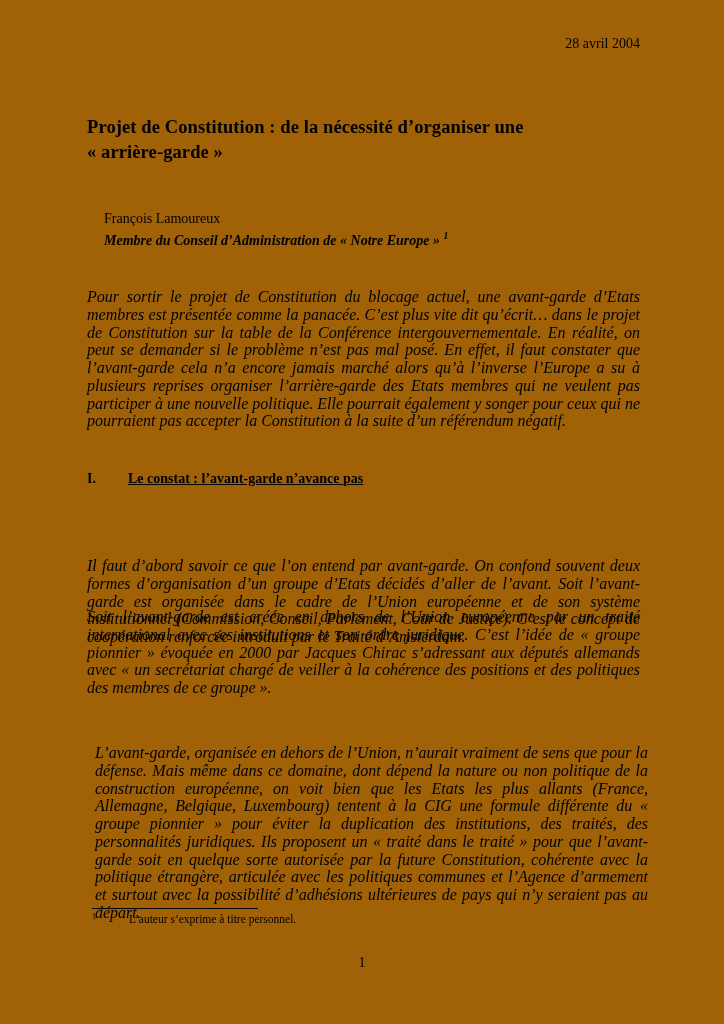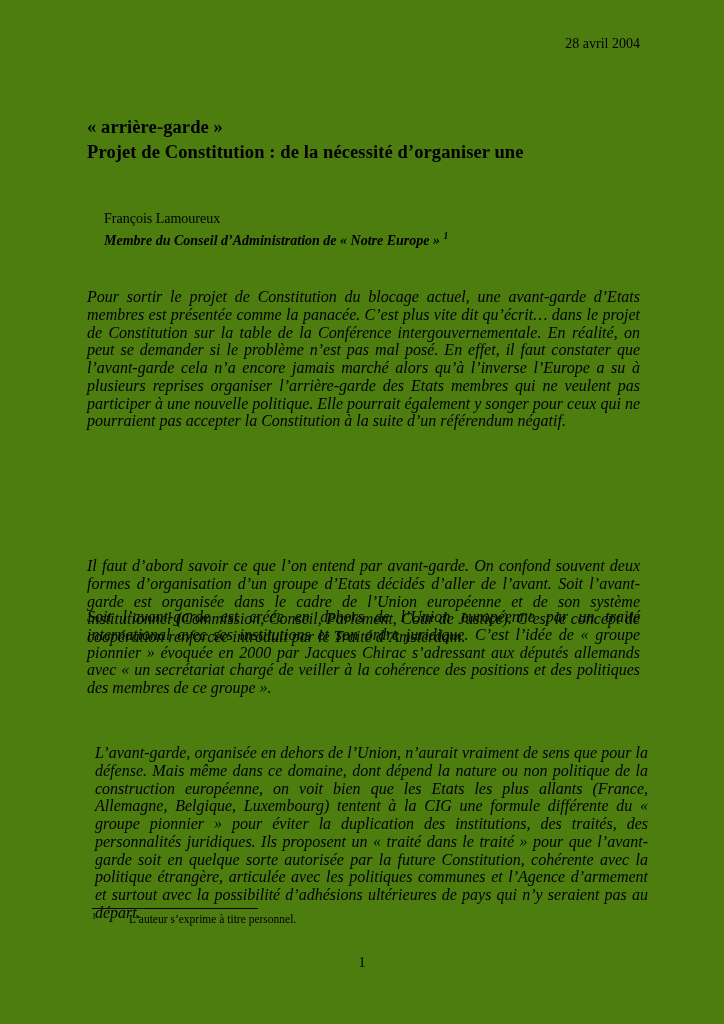--- a/index.html
+++ b/index.html
@@ -1,21 +1,21 @@
 <!DOCTYPE html>
 <html><head>
 <meta charset="utf-8">
 <style>
   * { margin: 0; padding: 0; box-sizing: border-box; }
   html, body { background: #ffffff; }
   .page {
     position: relative;
     width: 724px;
     height: 1024px;
-    background: #4d7c0f;
+    background: #a16207;
     font-family: "Liberation Serif", serif;
     color: #000000;
     overflow: hidden;
   }
   .abs { position: absolute; }
   .date-line {
     top: 36px; left: 88px; width: 552px;
     text-align: right;
     font-size: 14px;
   }
@@ -88,31 +88,34 @@
   }
 </style>
 </head>
 <body>
 
 <div class="page">
 
   <div class="abs date-line">28 avril 2004</div>
 
   <div class="abs doc-title">
+    <div>Projet de Constitution : de la nécessité d’organiser une</div>
     <div>« arrière-garde »</div>
-    <div>Projet de Constitution : de la nécessité d’organiser une</div>
   </div>
 
   <div class="abs author-block">
     <div>François Lamoureux</div>
     <div class="author-role"><span>Membre du Conseil d’Administration de « Notre Europe » </span><sup>1</sup></div>
   </div>
 
   <div class="abs para p1">Pour sortir le projet de Constitution du blocage actuel, une avant-garde d’Etats membres est présentée comme la panacée.  C’est plus vite dit qu’écrit… dans le projet de Constitution sur la table de la Conférence intergouvernementale.  En réalité, on peut se demander si le problème n’est pas mal posé.  En effet, il faut constater que l’avant-garde cela n’a encore jamais marché alors qu’à l’inverse l’Europe a su à plusieurs reprises organiser l’arrière-garde des Etats membres qui ne veulent pas participer à une nouvelle politique. Elle pourrait également y songer pour ceux qui ne pourraient pas accepter la Constitution à la suite d’un référendum négatif.</div>
 
+  <div class="abs section-heading">
+    <span class="section-numeral">I.</span><span class="section-title">Le constat : l’avant-garde n’avance pas</span>
+  </div>
 
   <div class="abs para p2">Il faut d’abord savoir ce que l’on entend par avant-garde.  On confond souvent deux formes d’organisation d’un groupe d’Etats décidés d’aller de l’avant.  Soit l’avant-garde est organisée dans le cadre de l’Union européenne et de son système institutionnel (Commission, Conseil, Parlement, Cour de Justice). C’est le concept de coopération renforcée introduit par le Traité d’Amsterdam.</div>
 
   <div class="abs para p3">Soit l’avant-garde est créée en dehors de l’Union européenne par un traité international avec ses institutions et son ordre juridique.  C’est l’idée de « groupe pionnier » évoquée en 2000 par Jacques Chirac s’adressant aux députés allemands avec « un secrétariat chargé de veiller à la cohérence des positions et des politiques des membres de ce groupe ».</div>
 
   <div class="abs para p4">L’avant-garde, organisée en dehors de l’Union, n’aurait vraiment de sens que pour la défense. Mais même dans ce domaine, dont dépend la nature ou non politique de la construction européenne, on voit bien que les Etats les plus allants (France, Allemagne, Belgique, Luxembourg) tentent à la CIG une formule différente du « groupe pionnier » pour éviter la duplication des institutions, des traités, des personnalités juridiques. Ils proposent un « traité dans le traité » pour que l’avant-garde soit en quelque sorte autorisée par la future Constitution, cohérente avec la politique étrangère, articulée avec les politiques communes et l’Agence d’armement et surtout avec la possibilité d’adhésions ultérieures de pays qui n’y seraient pas au départ.</div>
 
   <div class="abs footnote-block">
     <div class="footnote-rule"></div>
     <div class="footnote-line">

